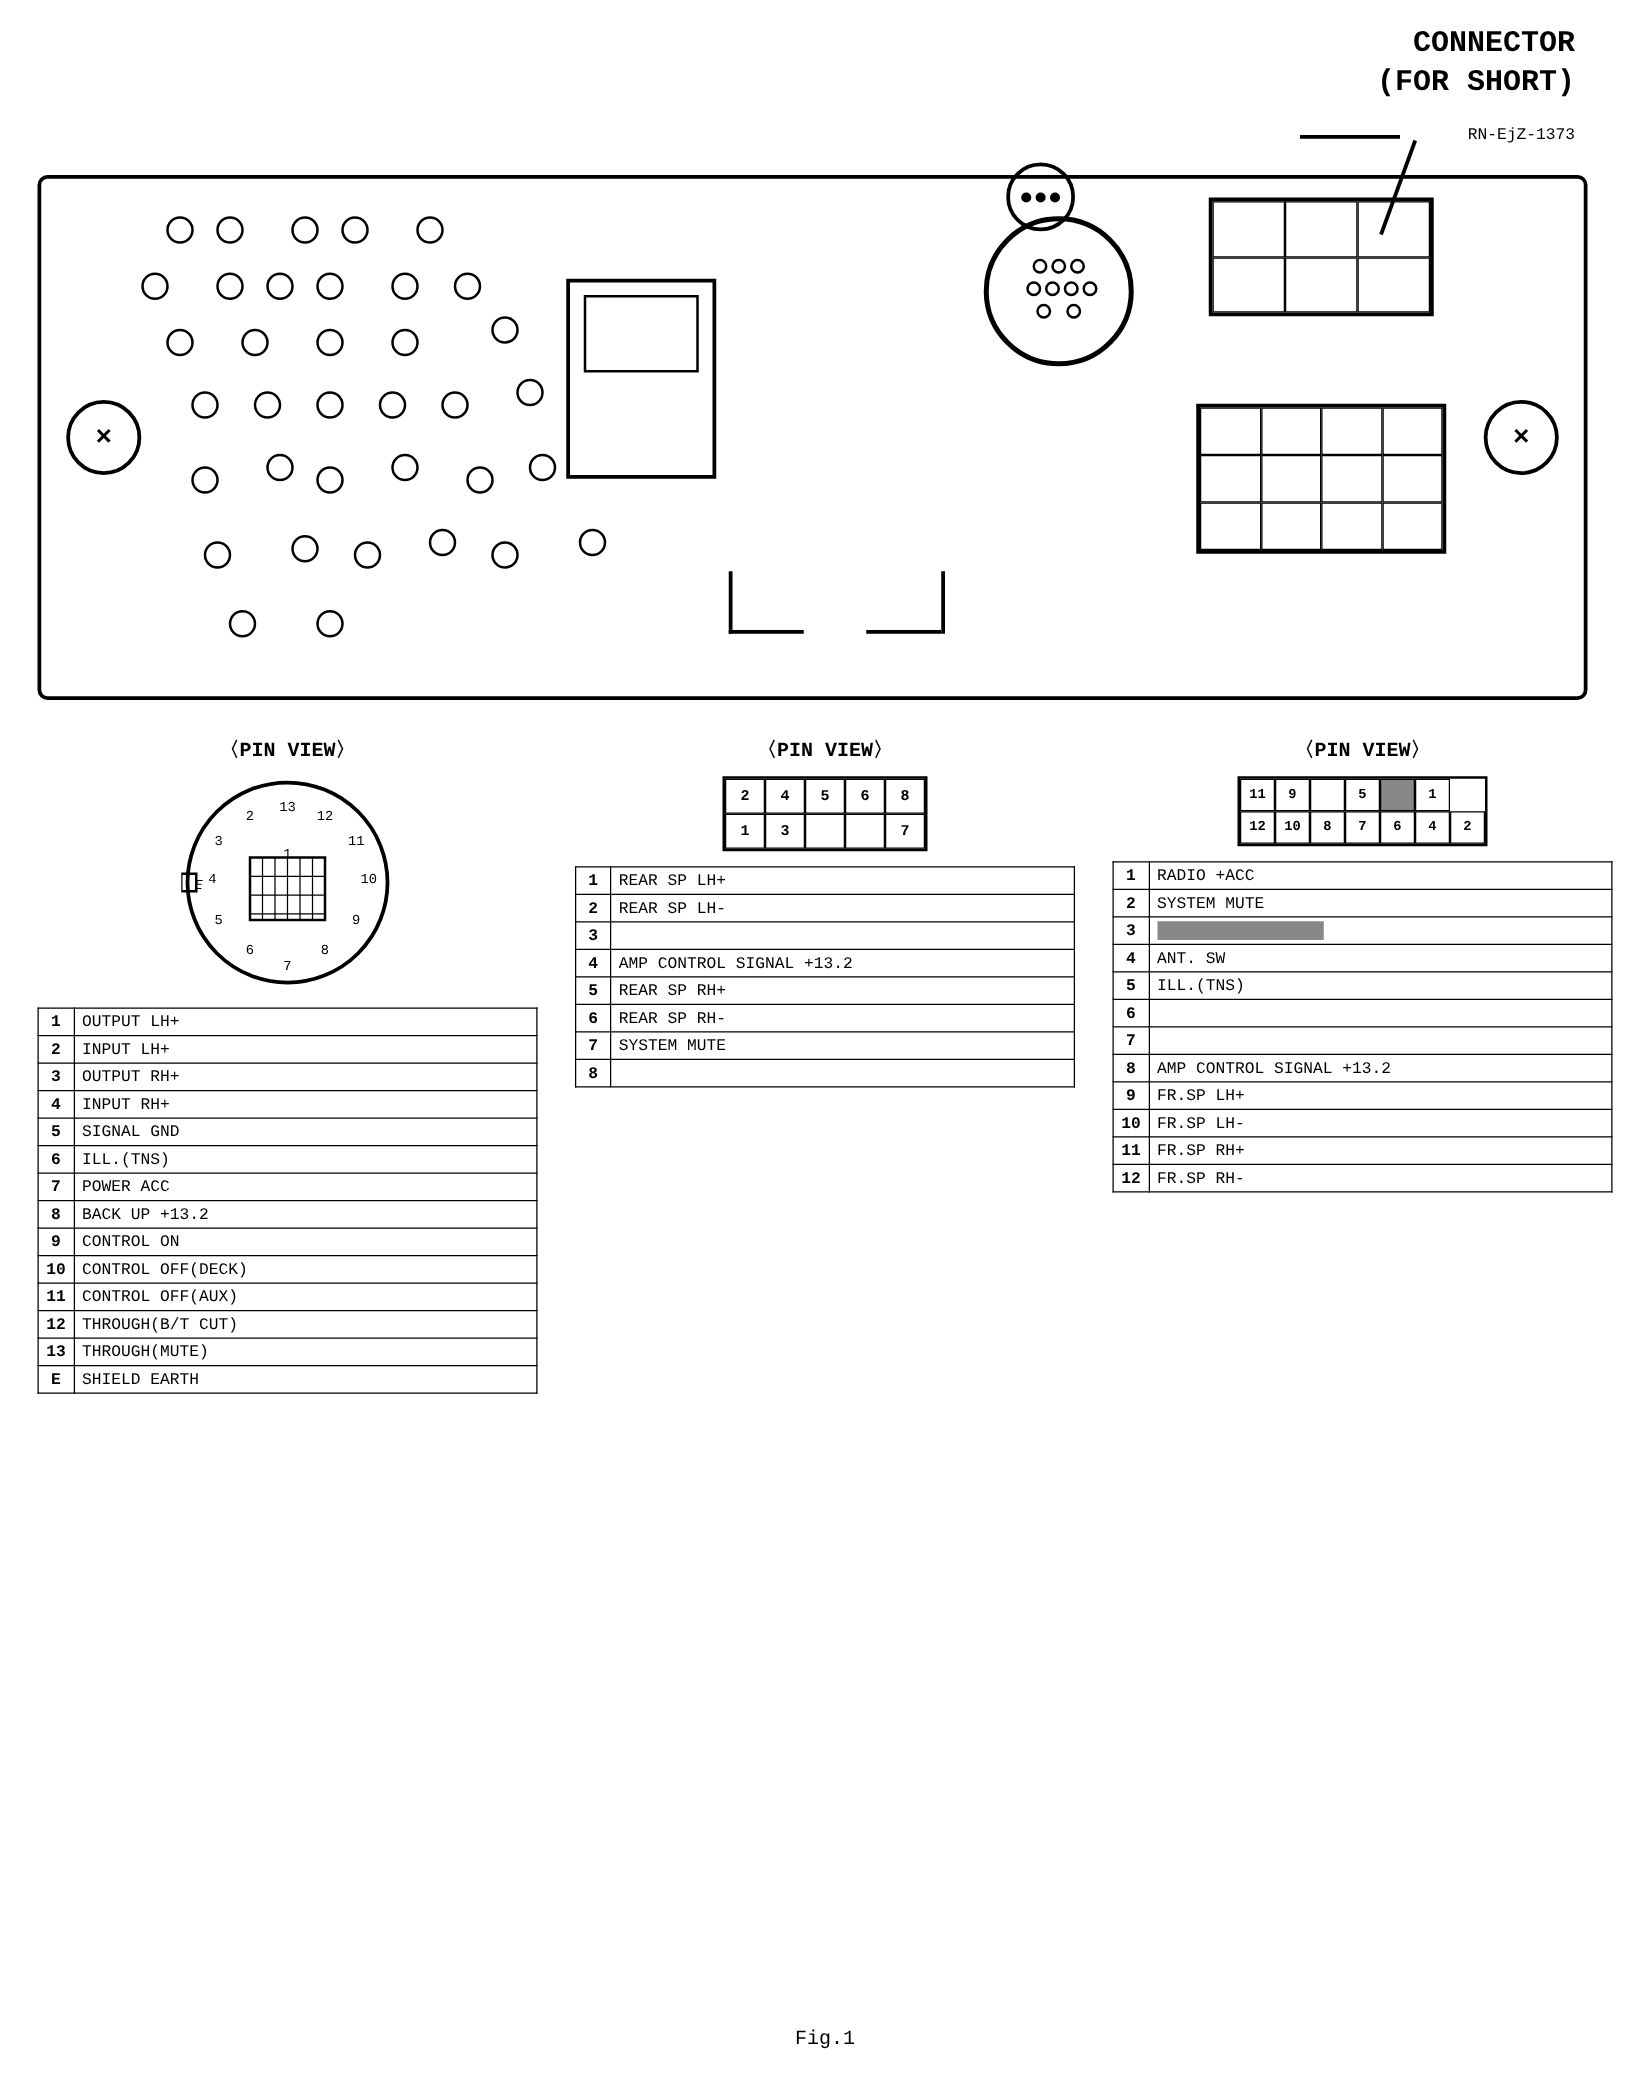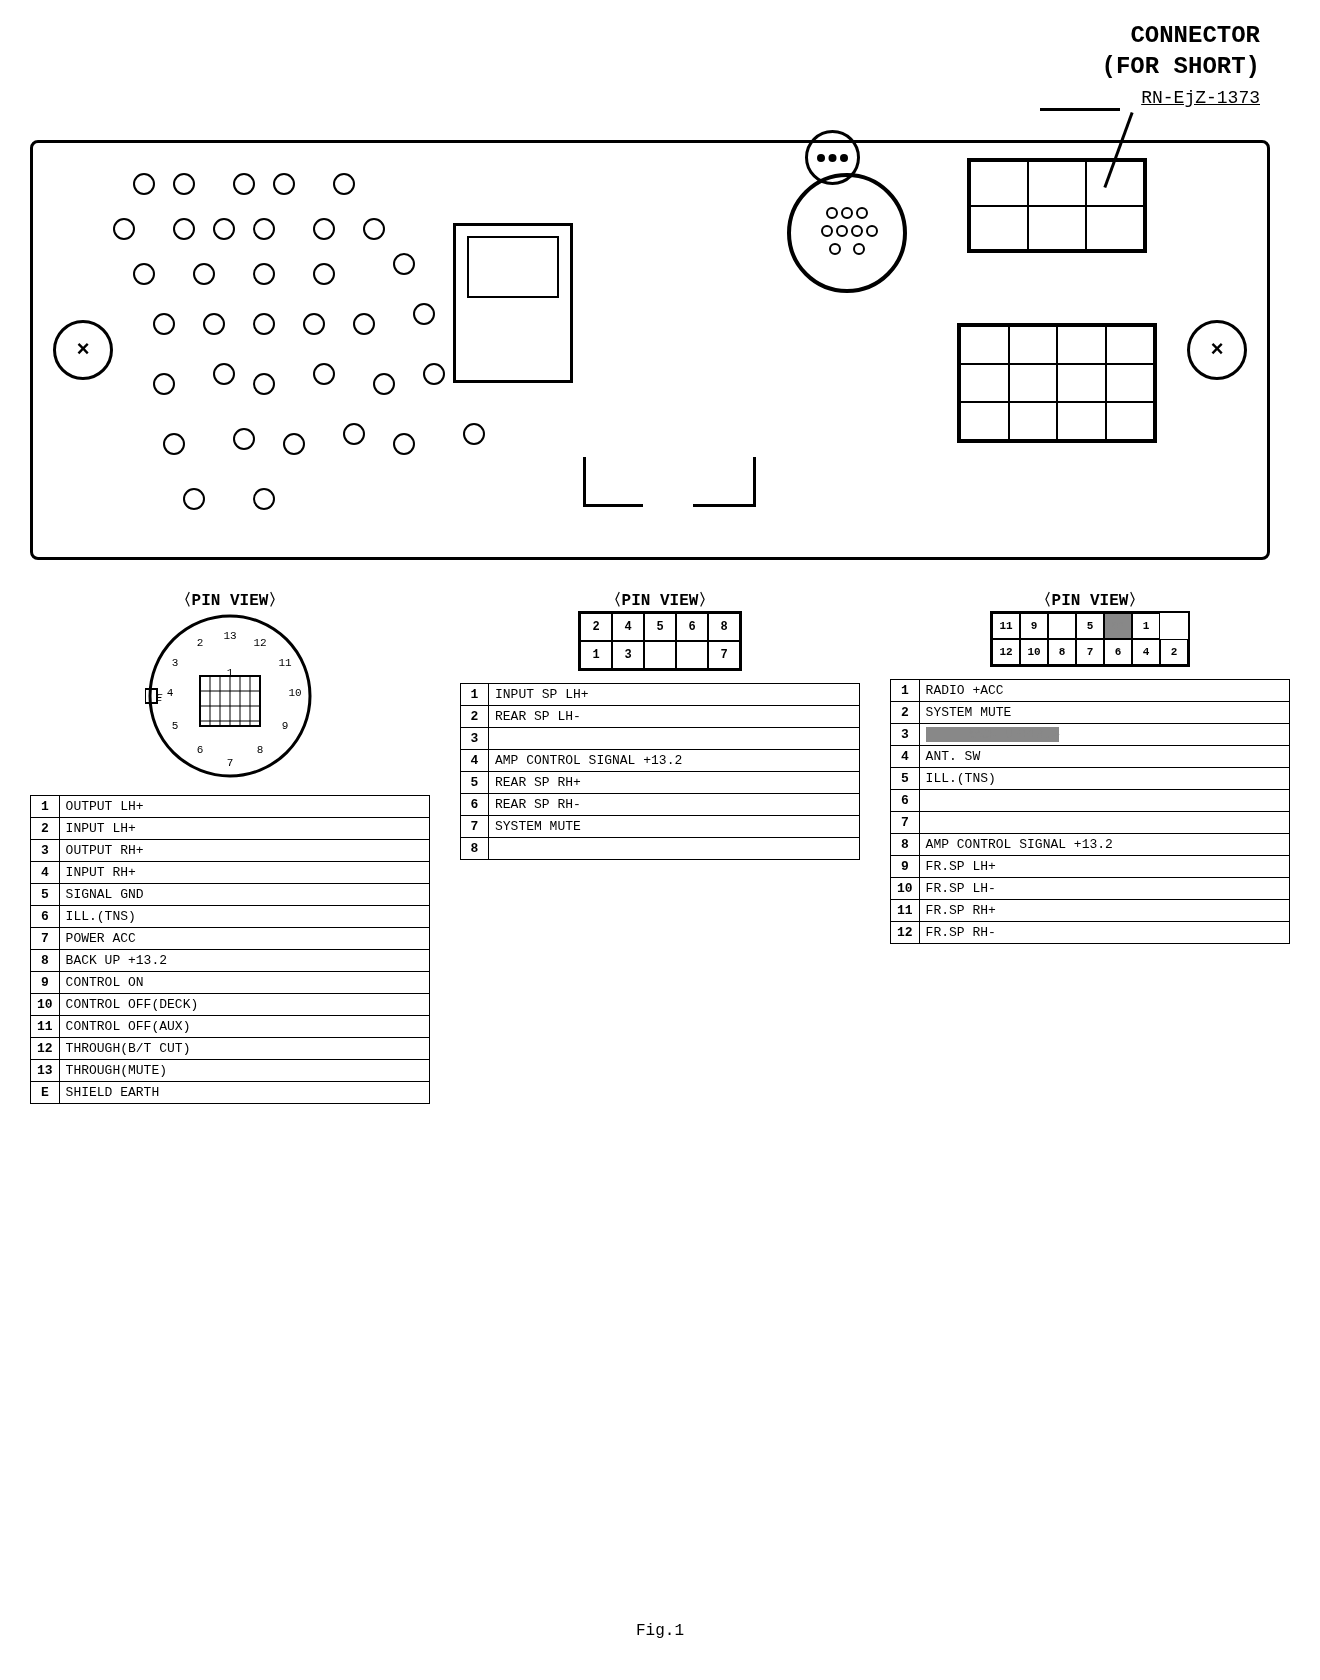--- a/index.html
+++ b/index.html
@@ -20,23 +20,22 @@
       top: 20px;
       right: 60px;
       text-align: right;
     }
     .header-title {
       font-size: 24px;
       font-weight: bold;
       line-height: 1.3;
     }
     .header-subtitle {
-      font-size: 18px;
-      margin-top: 6px;
-      text-decoration: underline;
+      font-size: 13px;
+      margin-top: 18px;
     }
 
     
     .device-diagram {
       position: absolute;
       top: 140px;
       left: 30px;
       width: 1240px;
       height: 420px;
       border: 3px solid #000;
@@ -104,20 +103,21 @@
     }
 
     .pin-view-block {
       flex: 1;
     }
 
     .pin-view-title {
       font-size: 16px;
       font-weight: bold;
       text-align: center;
+      margin-bottom: 10px;
     }
 
     
     .pin-table {
       width: 100%;
       border-collapse: collapse;
       font-size: 13px;
     }
     .pin-table td, .pin-table th {
       border: 1px solid #000;
@@ -395,21 +395,21 @@
           <div style="width:32px; height:28px; border:1px solid #000; display:flex; align-items:center; justify-content:center; font-size:12px; font-weight:bold;"></div>
           <div style="width:32px; height:28px; border:1px solid #000; display:flex; align-items:center; justify-content:center; font-size:12px; font-weight:bold;"></div>
           <div style="width:32px; height:28px; border:1px solid #000; display:flex; align-items:center; justify-content:center; font-size:12px; font-weight:bold;">7</div>
         </div>
       </div>
     </div>
     <table class="pin-table">
       <tbody id="pin-table-middle-body">
           <tr>
             <td class="pin-num">1</td>
-            <td class="pin-label">INPUT  SP  LH+</td>
+            <td class="pin-label">REAR  SP  LH+</td>
           </tr>
           <tr>
             <td class="pin-num">2</td>
             <td class="pin-label">REAR  SP  LH-</td>
           </tr>
           <tr>
             <td class="pin-num">3</td>
             <td class="pin-label"></td>
           </tr>
           <tr>

